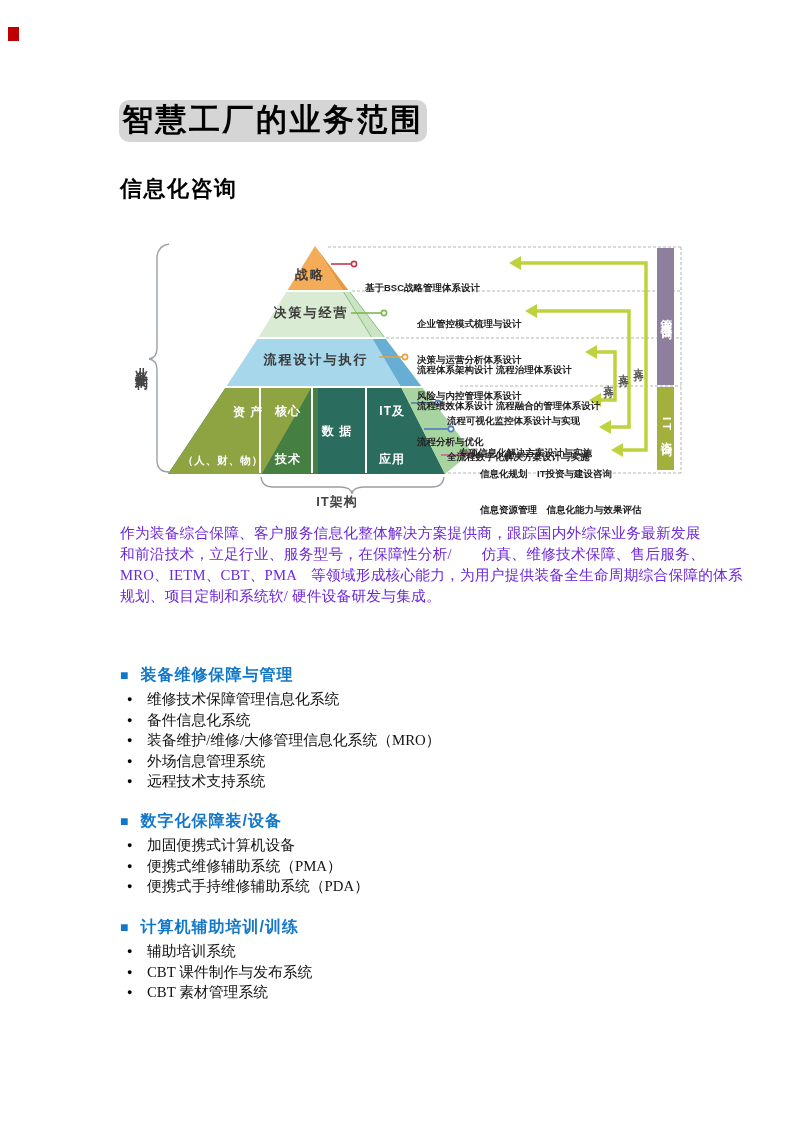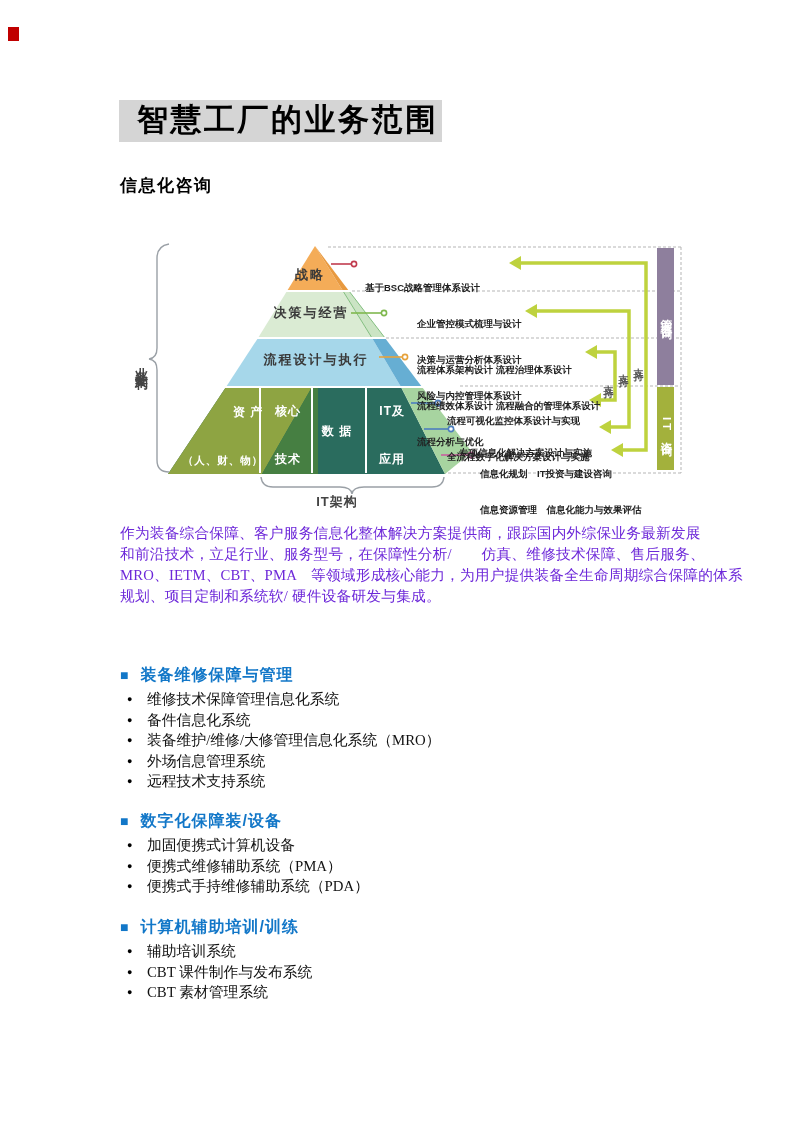--- a/index.html
+++ b/index.html
@@ -4,23 +4,23 @@
 <style>
   html,body{margin:0;padding:0;}
   body{width:800px;height:1132px;background:#ffffff;position:relative;overflow:hidden;
        font-family:"Liberation Serif",serif;}
 
   
   .red-marker{position:absolute;left:8px;top:27px;width:11px;height:14px;}
 
   
   .doc-title{position:absolute;left:119px;top:100px;display:inline-block;
-    padding:3px 3px 5px 18px;font-size:31px;font-weight:bold;color:#000;
-    letter-spacing:2.5px;line-height:34px;font-family:"Liberation Serif",serif;}
-  .doc-subtitle{position:absolute;left:120px;top:174px;font-size:17px;font-weight:bold;
+    padding:3px 3px 5px 3px;font-size:31px;font-weight:bold;color:#000;
+    letter-spacing:2.5px;line-height:34px;font-family:"Liberation Serif",serif;border-radius:10px;}
+  .doc-subtitle{position:absolute;left:120px;top:174px;font-size:22px;font-weight:bold;
     color:#000;letter-spacing:1.5px;font-family:"Liberation Serif",serif;}
 
   
   .diagram{position:absolute;left:95px;top:238px;width:640px;height:278px;}
   .diagram svg{position:absolute;left:0;top:0;}
   .dlabel{position:absolute;transform:translate(-50%,-50%);
     font-family:"Liberation Sans",sans-serif;font-weight:bold;white-space:pre;text-align:right;}
   .layer-label{font-size:13px;color:#3a3a3a;letter-spacing:2px;}
   .seg-label{font-size:12px;color:#ffffff;letter-spacing:1px;line-height:16px;}
   .axis-label{font-size:13px;color:#444;letter-spacing:3px;}

